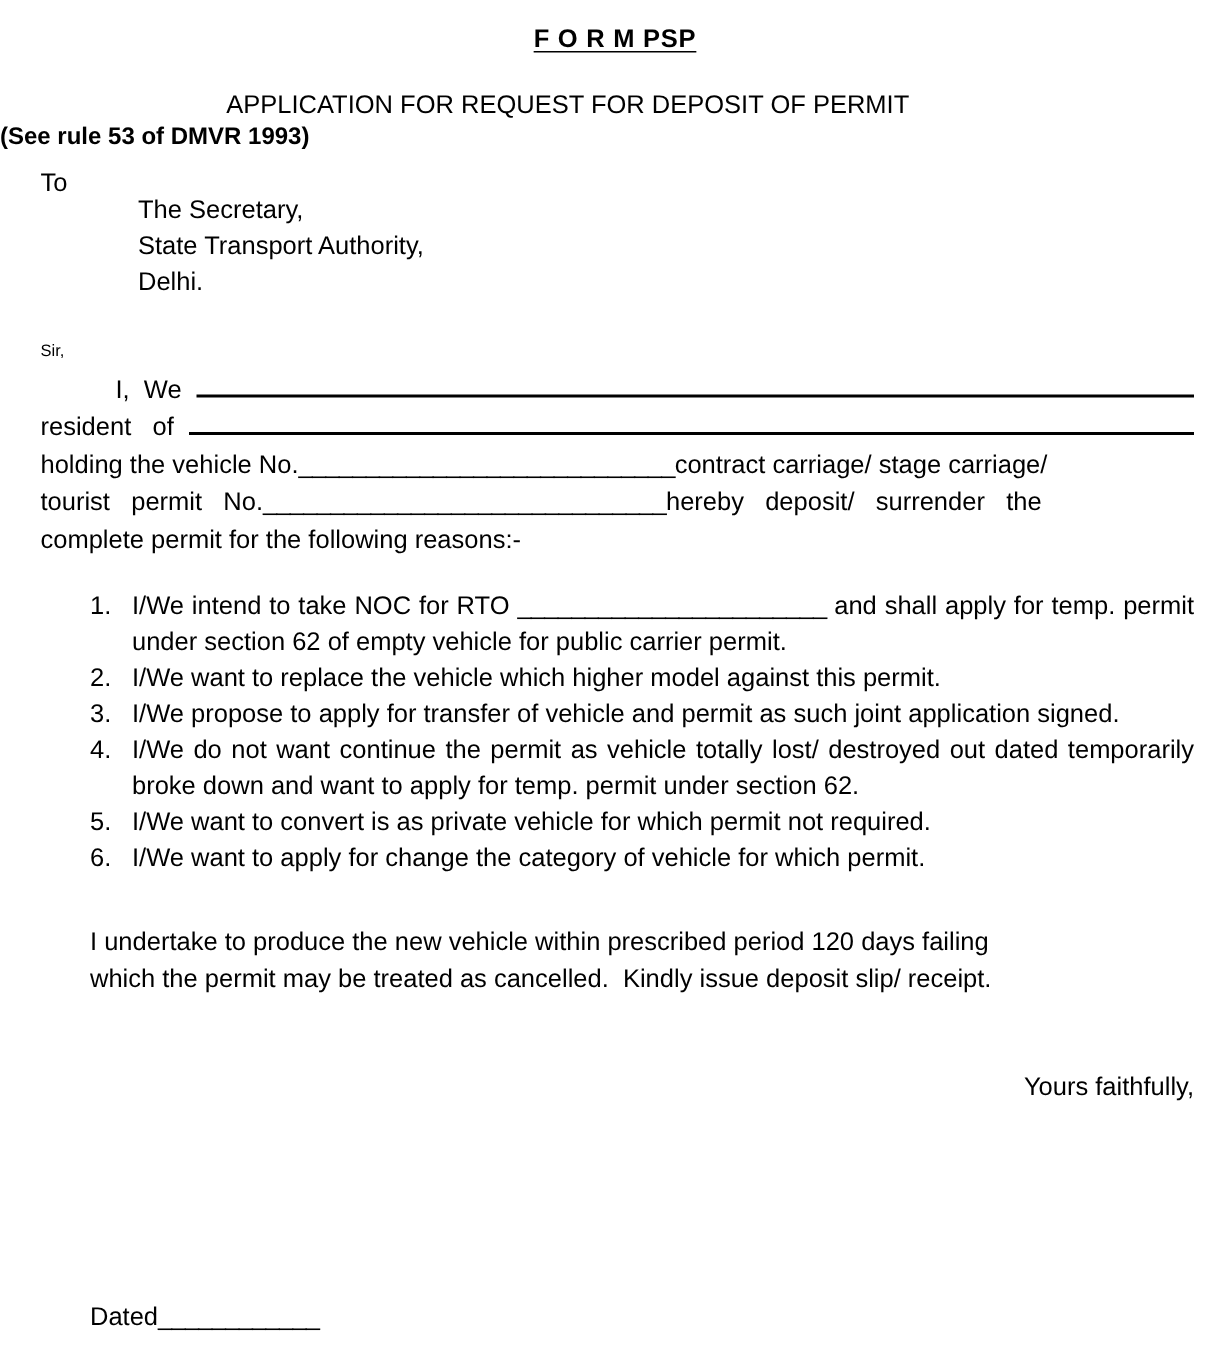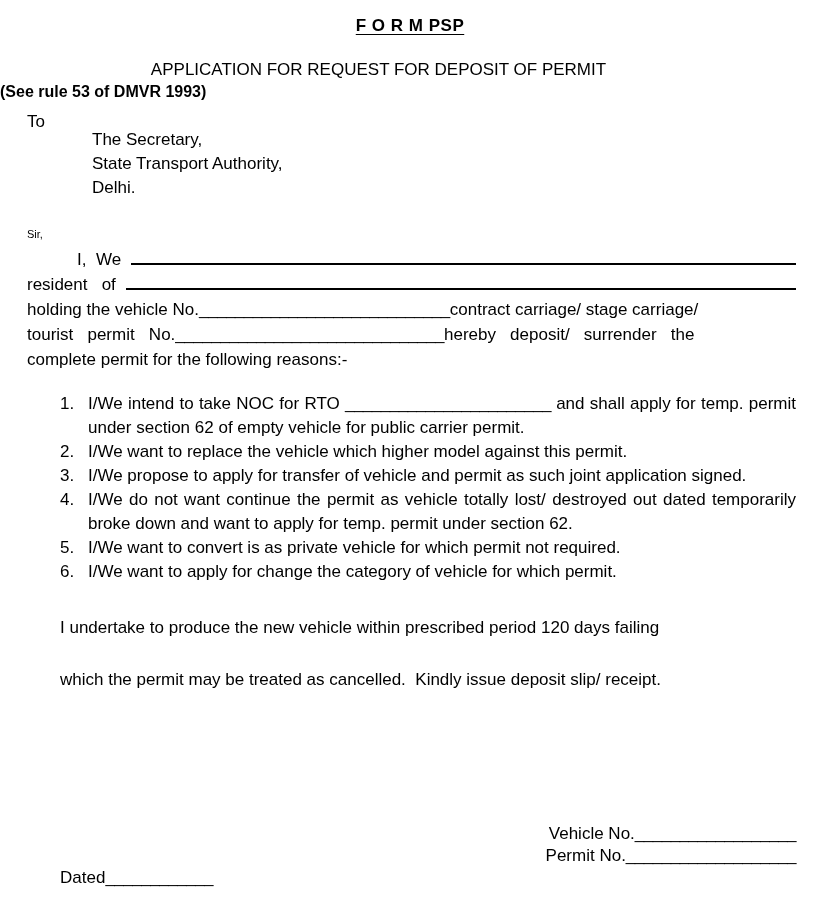--- a/index.html
+++ b/index.html
@@ -99,21 +99,21 @@
     margin-left: 10px;
     min-width: 10px;
   }
   .indent-we {
     display: inline-block;
     width: 50px;
   }
   .blank-us {
     letter-spacing: -0.5px;
   }
-  .nowrap { white-space: pre; margin-top: 27px; }
+  .nowrap { white-space: pre; }
 
   
   .reasons {
     position: absolute;
     top: 392px;
     left: 60px;
     width: 736px;
     font-size: 17px;
     line-height: 24px;
   }
@@ -257,21 +257,18 @@
       <span class="reason-num">6.</span>
       <span class="reason-text">I/We want to apply for change the category of vehicle for which permit.</span>
     </div>
   </div>
 
   <div class="undertaking">
     <span>I undertake to produce the new vehicle within prescribed period 120 days failing</span>
     <span class="last-line nowrap">which the permit may be treated as cancelled.  Kindly issue deposit slip/ receipt.</span>
   </div>
 
-
-  <div class="sig-lines">
-    <div><span>Vehicle No.</span><span class="blank-us">__________________</span></div>
-    <div><span>Permit No.</span><span class="blank-us">___________________</span></div>
-  </div>
+  <div class="yours">Yours faithfully,</div>
+
 
   <div class="dated"><span>Dated</span><span class="blank-us">____________</span></div>
 
 </div>
 
 </body></html>

